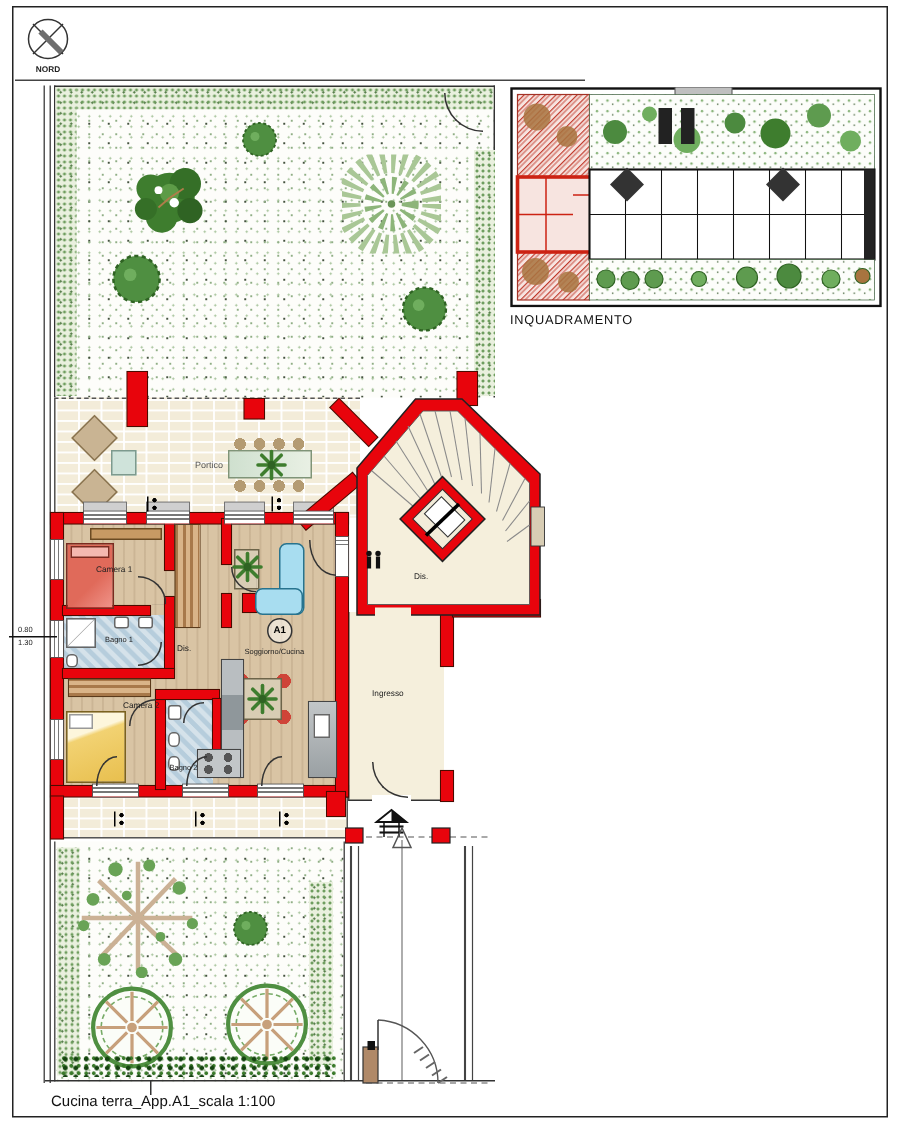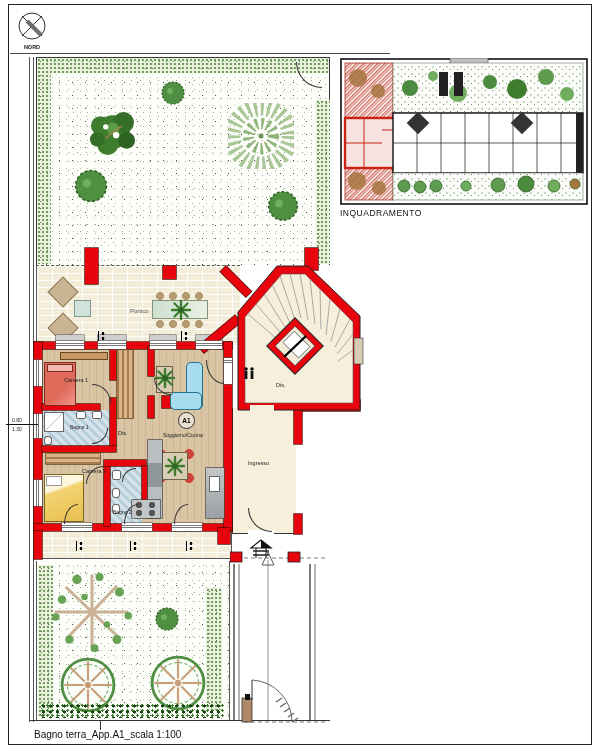--- a/index.html
+++ b/index.html
@@ -446,15 +446,15 @@
         <circle cx="126" cy="128" r="5" fill="#6fae5e"></circle>
       <circle cx="158" cy="127" r="7" fill="#5e9b4f"></circle>
         <circle cx="186" cy="126" r="8" fill="#4c8a3f"></circle>
       <circle cx="214" cy="128" r="6" fill="#6fae5e"></circle>
         <circle cx="235" cy="126" r="5" fill="#a8743f"></circle>
     </g>
     <rect x="236" y="55" width="7" height="60" fill="#222"></rect>
   </svg>
   <div class="lbl" style="left:340px;top:208px;font-size:8.5px;letter-spacing:.5px;color:#111">INQUADRAMENTO</div>
 
-  <div class="caption" style="left:34px;top:729px">Bagno terra_App.A1_scala 1:100</div>
+  <div class="caption" style="left:34px;top:729px">Cucina terra_App.A1_scala 1:100</div>
 
 </div>
 
 </body></html>

